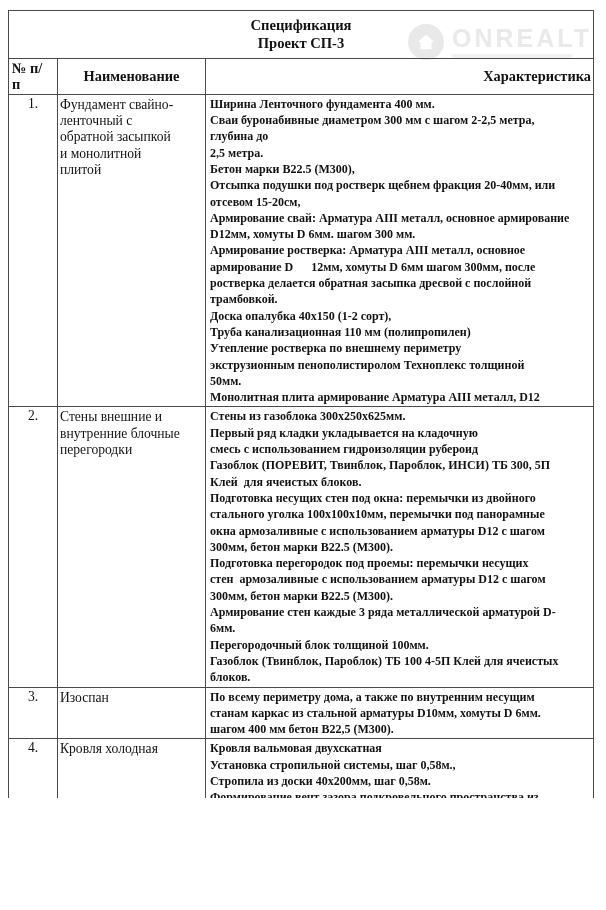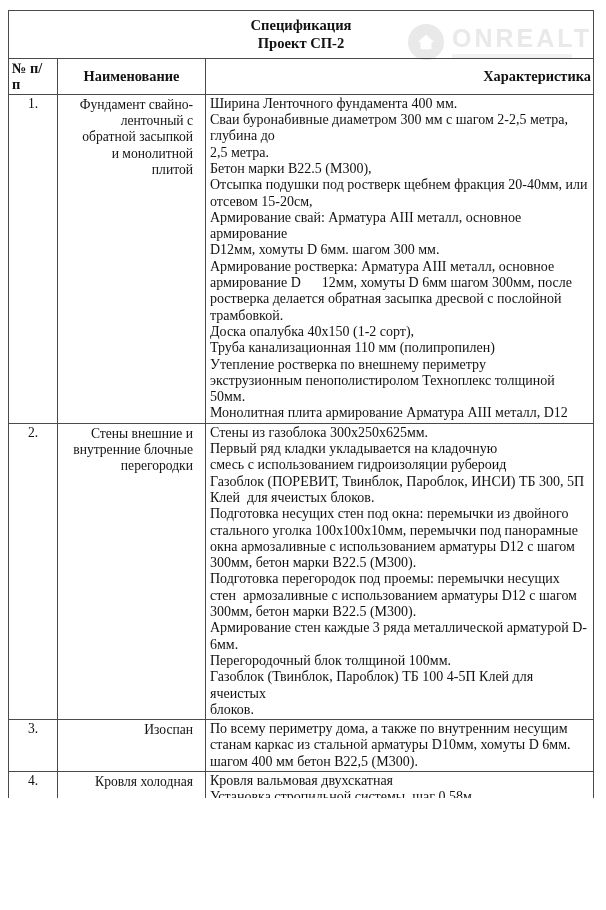--- a/index.html
+++ b/index.html
@@ -82,31 +82,32 @@
   td.col-head.num-head  { text-align: left; padding-left: 3px; white-space: pre-line; vertical-align: middle; }
   td.col-head.name-head { text-align: center; vertical-align: middle; margin-top: 43px; }
   td.col-head.char-head { text-align: right; vertical-align: middle; }
 
   td.num-cell {
     text-align: center;
     vertical-align: middle;
     font-size: 13.6px;
   }
   td.name-cell {
-    text-align: right;
+    text-align: left;
     padding: 2px 12px 0 2px;
     font-size: 13.6px;
     line-height: 16.3px;
     white-space: pre-line;
   }
   td.char-cell {
     padding: 1px 3px 1px 4px;
-    font-size: 14px;
+    font-size: 12px;
     line-height: 16.3px;
     white-space: pre-wrap;
+    font-weight: bold;
   }
 </style>
 </head>
 <body>
 
 <div class="page">
 
   <div class="watermark">
     <div class="wm-circle">
       <svg width="22" height="22" viewBox="0 0 24 24">
@@ -123,21 +124,21 @@
     <colgroup>
       <col style="width:49px">
       <col style="width:148px">
       <col style="width:388px">
     </colgroup>
 
     <tbody>
         <tr>
       <td class="title-cell" colspan="3">
         <div class="title-line">Спецификация</div>
-        <div class="title-line">Проект СП-2</div>
+        <div class="title-line">Проект СП-3</div>
       </td>
     </tr>
 
     <tr>
       <td class="col-head num-head">№ п/
 п</td>
       <td class="col-head name-head">Наименование</td>
       <td class="col-head char-head">Характеристика</td>
     </tr>
 

